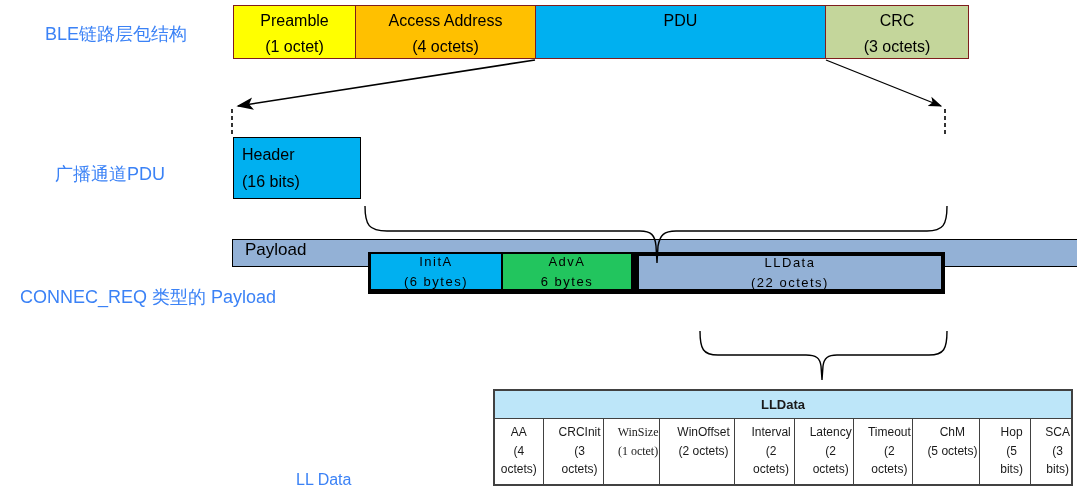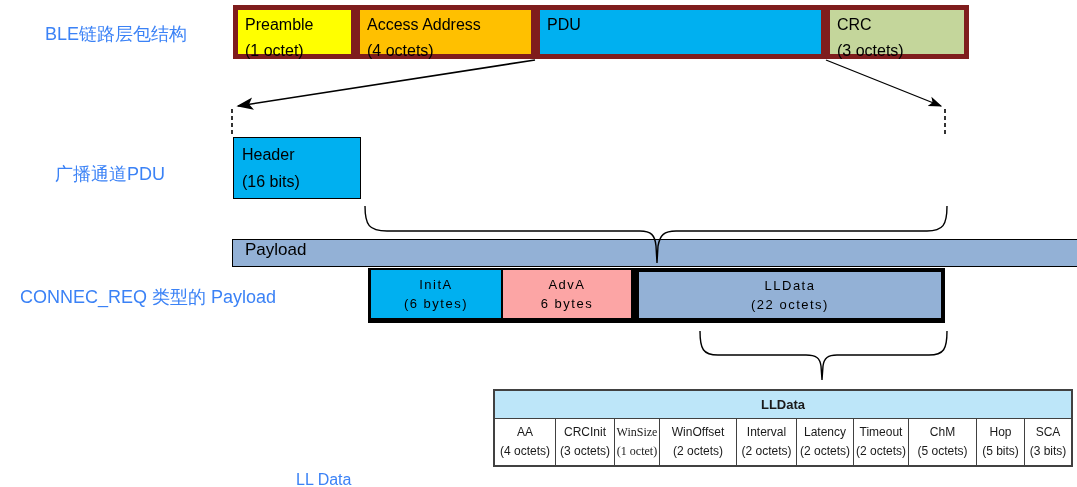--- a/index.html
+++ b/index.html
@@ -5,47 +5,47 @@
   html,body{margin:0;padding:0;background:#fff;}
   body{
     width:1077px;height:487px;position:relative;overflow:hidden;
     font-family:"Liberation Sans","DejaVu Sans",sans-serif;color:#000;
   }
   .abs{position:absolute;}
   .row-label{font-size:18px;color:#3b82f6;white-space:nowrap;}
 
   
   .pkt-row{left:233px;top:5px;height:54px;display:flex;}
-  .pkt-box{box-sizing:border-box;border:5px solid #7f1d1d;padding:2px 7px;
-           font-size:16px;line-height:1.6;}
+  .pkt-box{box-sizing:border-box;border:1px solid #7f1d1d;padding:2px 7px;
+           font-size:16px;line-height:1.6;text-align:center;}
   .pkt-box + .pkt-box{margin-left:-1px;}
   .w-preamble{width:123px;} .w-aa{width:181px;} .w-pdu{width:291px;} .w-crc{width:144px;}
 
   
   .adv-row{left:233px;top:137px;width:864px;height:63px;display:flex;flex-direction:column;}
   .adv-box{box-sizing:border-box;border:1px solid #000;}
   .adv-header{width:128px;padding:3px 8px;font-size:16px;line-height:1.7;}
   .adv-payload{flex:1;margin-left:-1px;display:flex;align-items:flex-end;
                padding:0 0 6px 12px;font-size:17px;margin-top:40px;}
 
   
-  .creq-row{left:368px;top:268px;width:577px;height:55px;background:#000;
+  .creq-row{left:368px;top:252px;width:577px;height:42px;background:#000;
             box-sizing:border-box;display:flex;padding:2px 3px 5px 3px;}
   .creq-box{display:flex;flex-direction:column;justify-content:center;
             text-align:center;font-size:13px;letter-spacing:1.5px;line-height:1.5;}
   .creq-inita{width:130px;}
   .creq-adva{width:128px;margin-left:2px;}
   .creq-lldata{flex:1;margin:2px 1px 0 8px;}
 
   
   .lltable{left:493px;top:389px;width:580px;border:2px solid #414141;box-sizing:border-box;}
   .lltable-header{height:27px;line-height:27px;text-align:center;
                   font-size:13px;font-weight:bold;color:#1a1a1a;
                   border-bottom:1px solid #414141;}
-  .lltable-cells{display:flex;background:#fff;}
+  .lltable-cells{display:flex;background:#fff;gap:13px;}
   .llcell{box-sizing:border-box;border-right:1px solid #414141;text-align:center;
           padding:4px 1px 5px 1px;font-size:12px;line-height:1.55;color:#1a1a1a;}
   .llcell:last-child{border-right:none;}
 
   svg.overlay{position:absolute;left:0;top:0;pointer-events:none;}
 </style>
 </head>
 <body>
 
 <div class="abs row-label" style="left:45px;top:22px;">BLE链路层包结构</div>
@@ -80,21 +80,21 @@
   </div>
 </div>
 
 <div class="abs row-label" style="left:20px;top:285px;">CONNEC_REQ 类型的 Payload</div>
 
 <div class="abs creq-row">
   <div class="creq-box creq-inita" style="background: rgb(0, 176, 240);">
     <div>InitA</div>
     <div>(6 bytes)</div>
   </div>
-  <div class="creq-box creq-adva" style="background: #fca5a5;">
+  <div class="creq-box creq-adva" style="background: #22c55e;">
     <div>AdvA</div>
     <div>6 bytes</div>
   </div>
   <div class="creq-box creq-lldata" style="background: rgb(147, 177, 214);">
     <div>LLData</div>
     <div>(22 octets)</div>
   </div>
 </div>
 
 <div class="abs row-label" style="left:296px;top:431px;font-size:16px;margin-top:40px;">LL Data</div>

